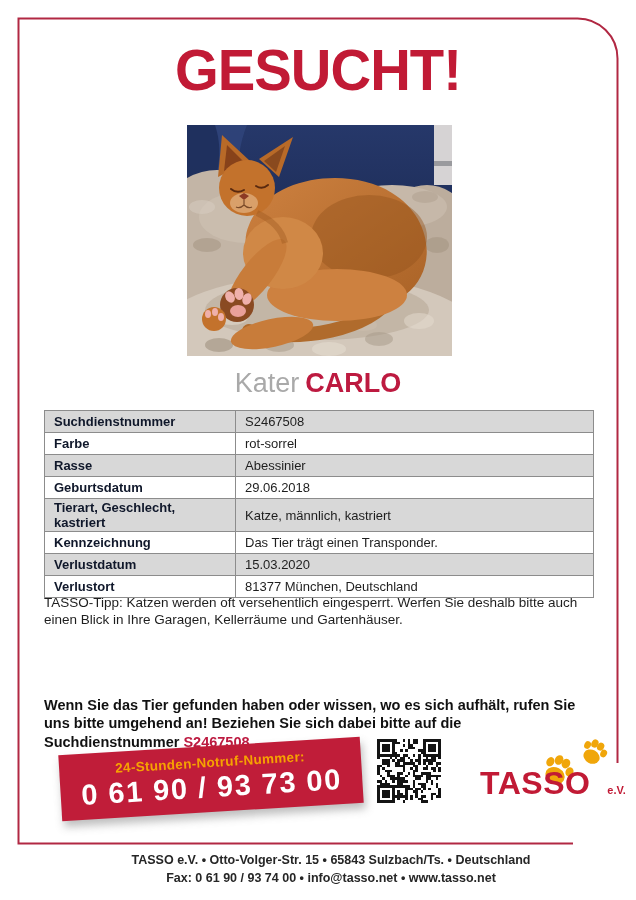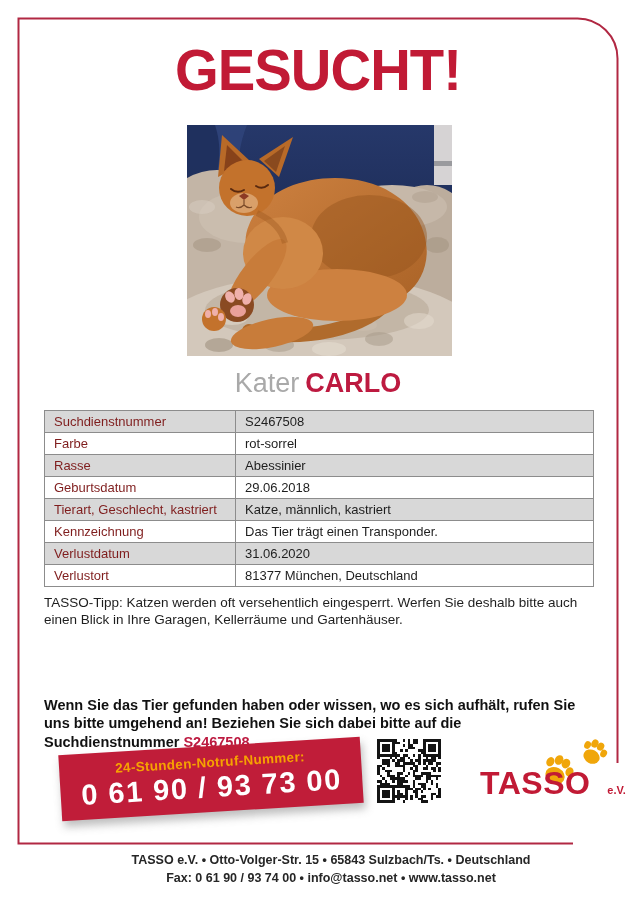--- a/index.html
+++ b/index.html
@@ -14,21 +14,21 @@
   .photo{position:absolute;left:187px;top:125px;width:265px;height:231px;}
 
   .caption{position:absolute;top:368px;left:0;width:100%;text-align:center;font-size:27px;}
   .caption .prefix{color:#a9a9a9;font-weight:normal;}
   .caption .name{color:#bd1a40;font-weight:bold;margin-left:6px;}
 
   table.details{position:absolute;left:44px;top:410px;width:550px;border-collapse:collapse;
                 font-size:13px;}
   table.details th,table.details td{border:1px solid #8c8c8c;height:19px;padding:1px 9px;
                 text-align:left;vertical-align:middle;font-size:13px;}
-  table.details th{font-weight:normal;width:172px;color:#7f1d1d;}
+  table.details th{font-weight:bold;width:172px;color:#0f172a;}
   table.details tr:nth-child(odd){background:#d8d8d8;}
   table.details tr:nth-child(even){background:#ffffff;}
 
   .tip{position:absolute;left:44px;top:580px;width:552px;font-size:13.5px;line-height:1.32;
        color:#1e1e1e;}
 
   .cta{position:absolute;left:44px;top:681px;width:552px;font-size:14.5px;font-weight:bold;
        line-height:1.3;color:#111;}
   .cta .red{color:#bd1a40;}
 
@@ -156,21 +156,21 @@
       <tr>
         <th>Tierart, Geschlecht, kastriert</th>
         <td>Katze, männlich, kastriert</td>
         </tr>
       <tr>
         <th>Kennzeichnung</th>
         <td>Das Tier trägt einen Transponder.</td>
         </tr>
       <tr>
         <th>Verlustdatum</th>
-        <td>31.06.2020</td>
+        <td>15.03.2020</td>
         </tr>
       <tr>
         <th>Verlustort</th>
         <td>81377 München, Deutschland</td>
         </tr>
     </tbody>
   </table>
 
   <p class="tip">TASSO-Tipp: Katzen werden oft versehentlich eingesperrt. Werfen Sie deshalb bitte auch einen Blick in Ihre Garagen, Kellerräume und Gartenhäuser.</p>
 

